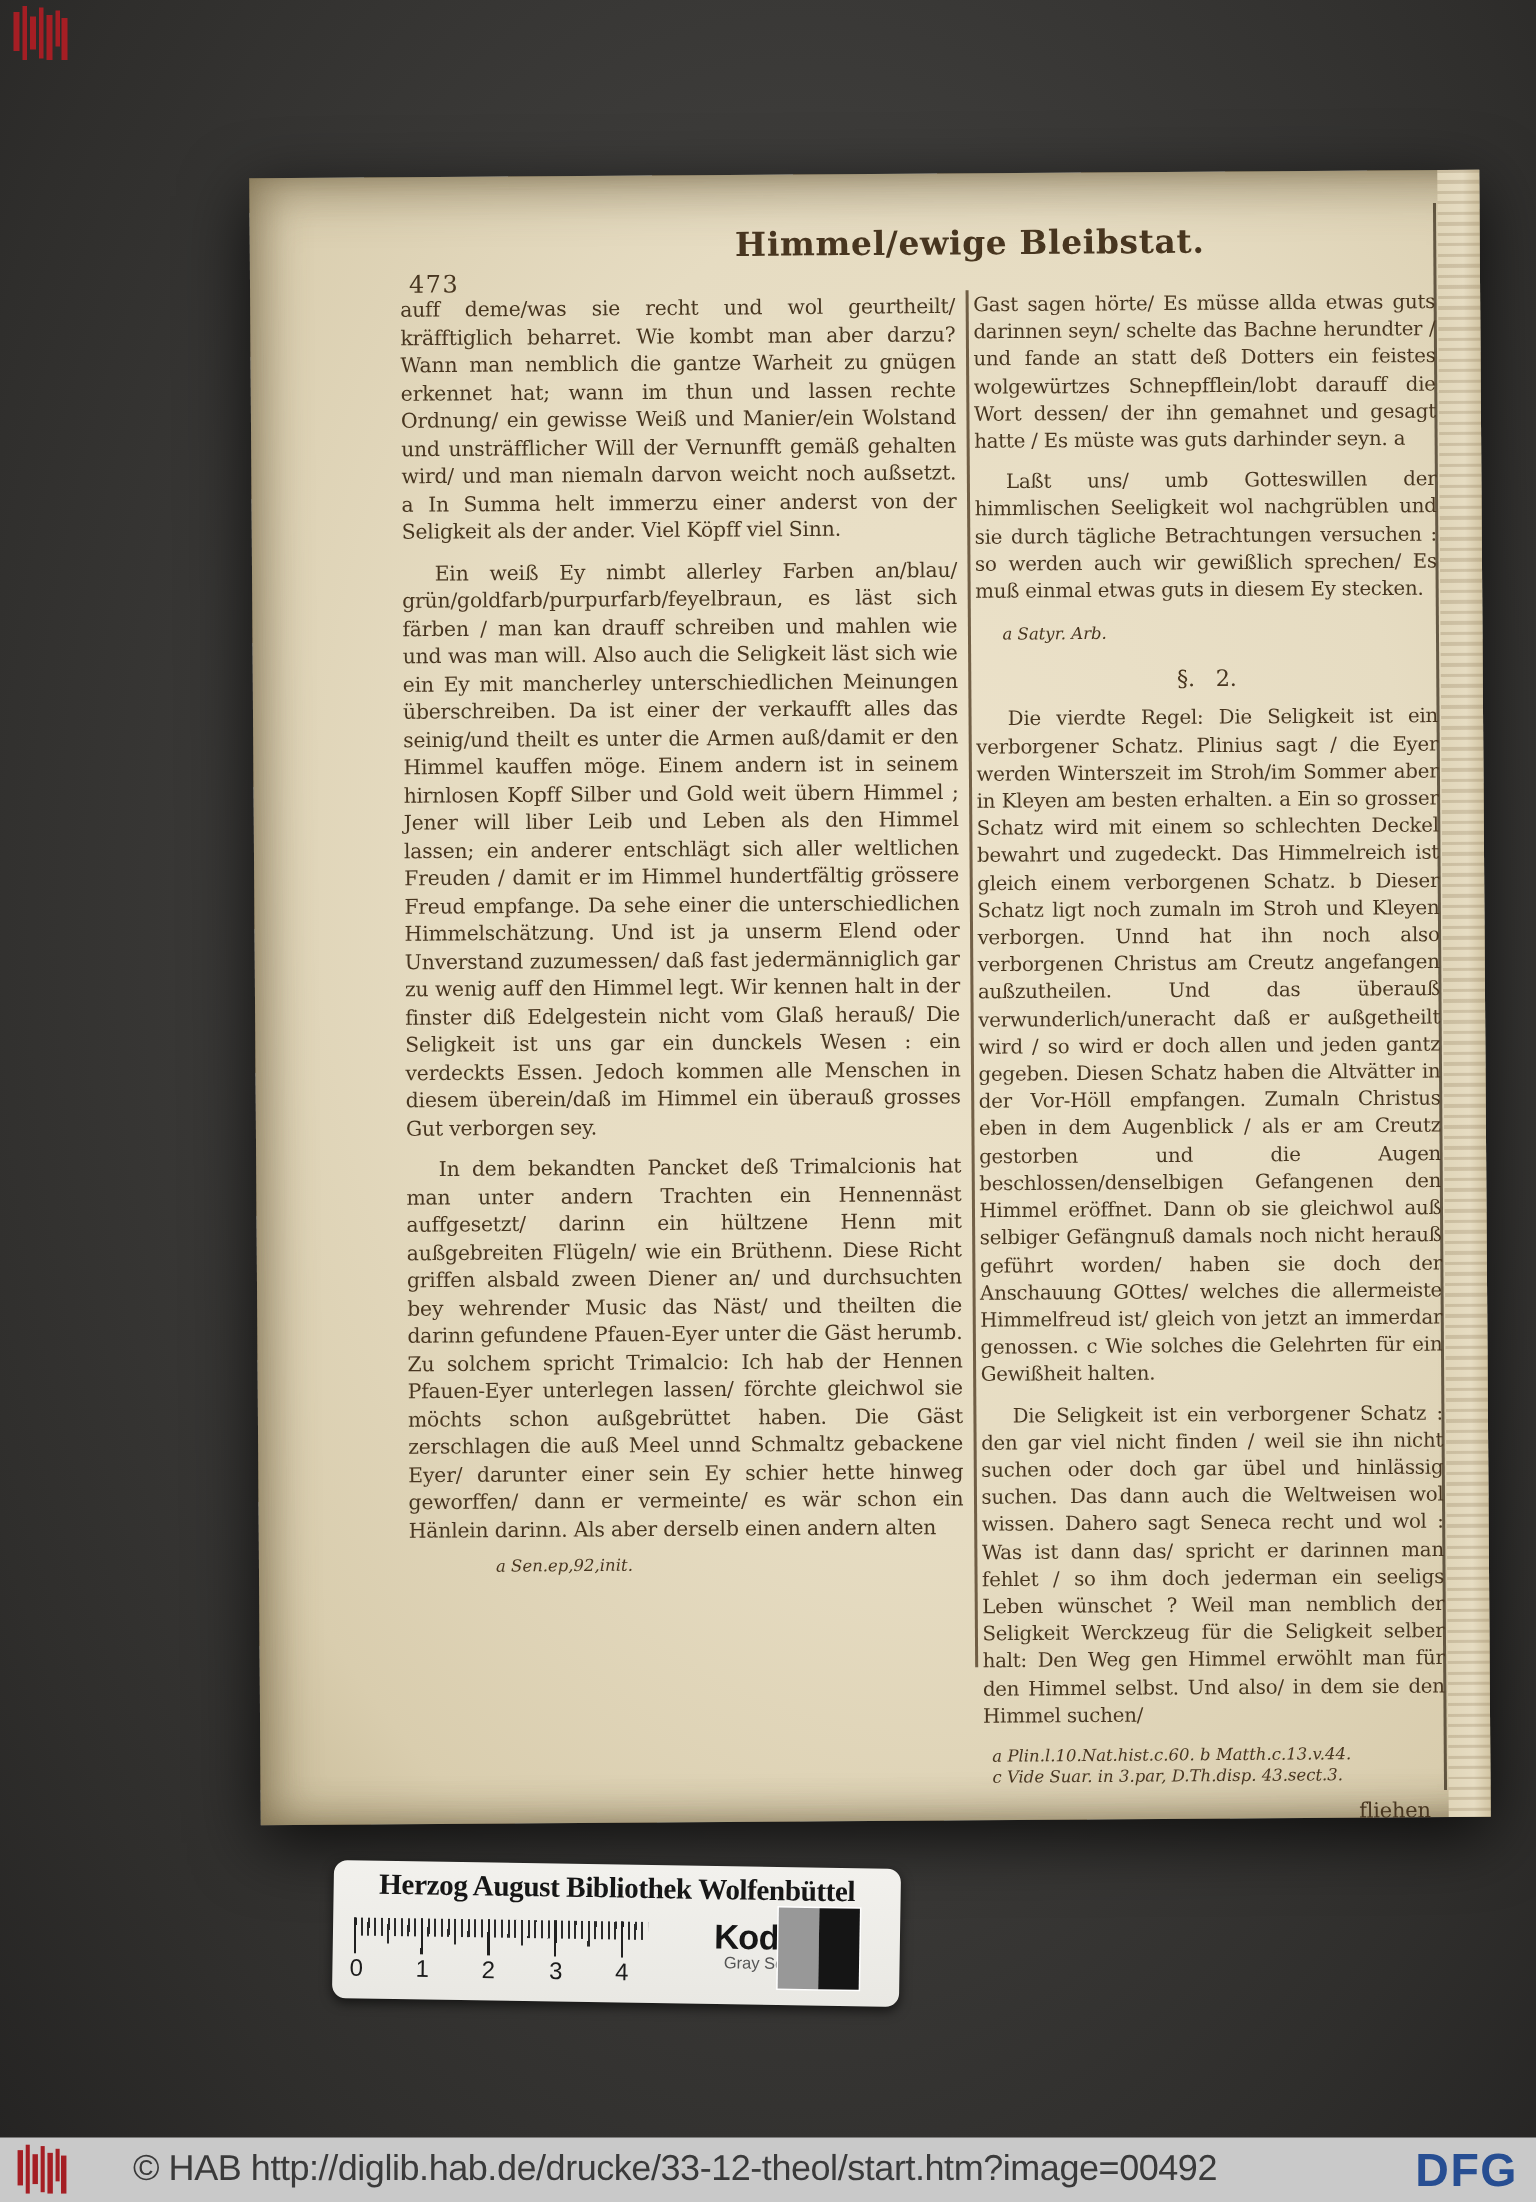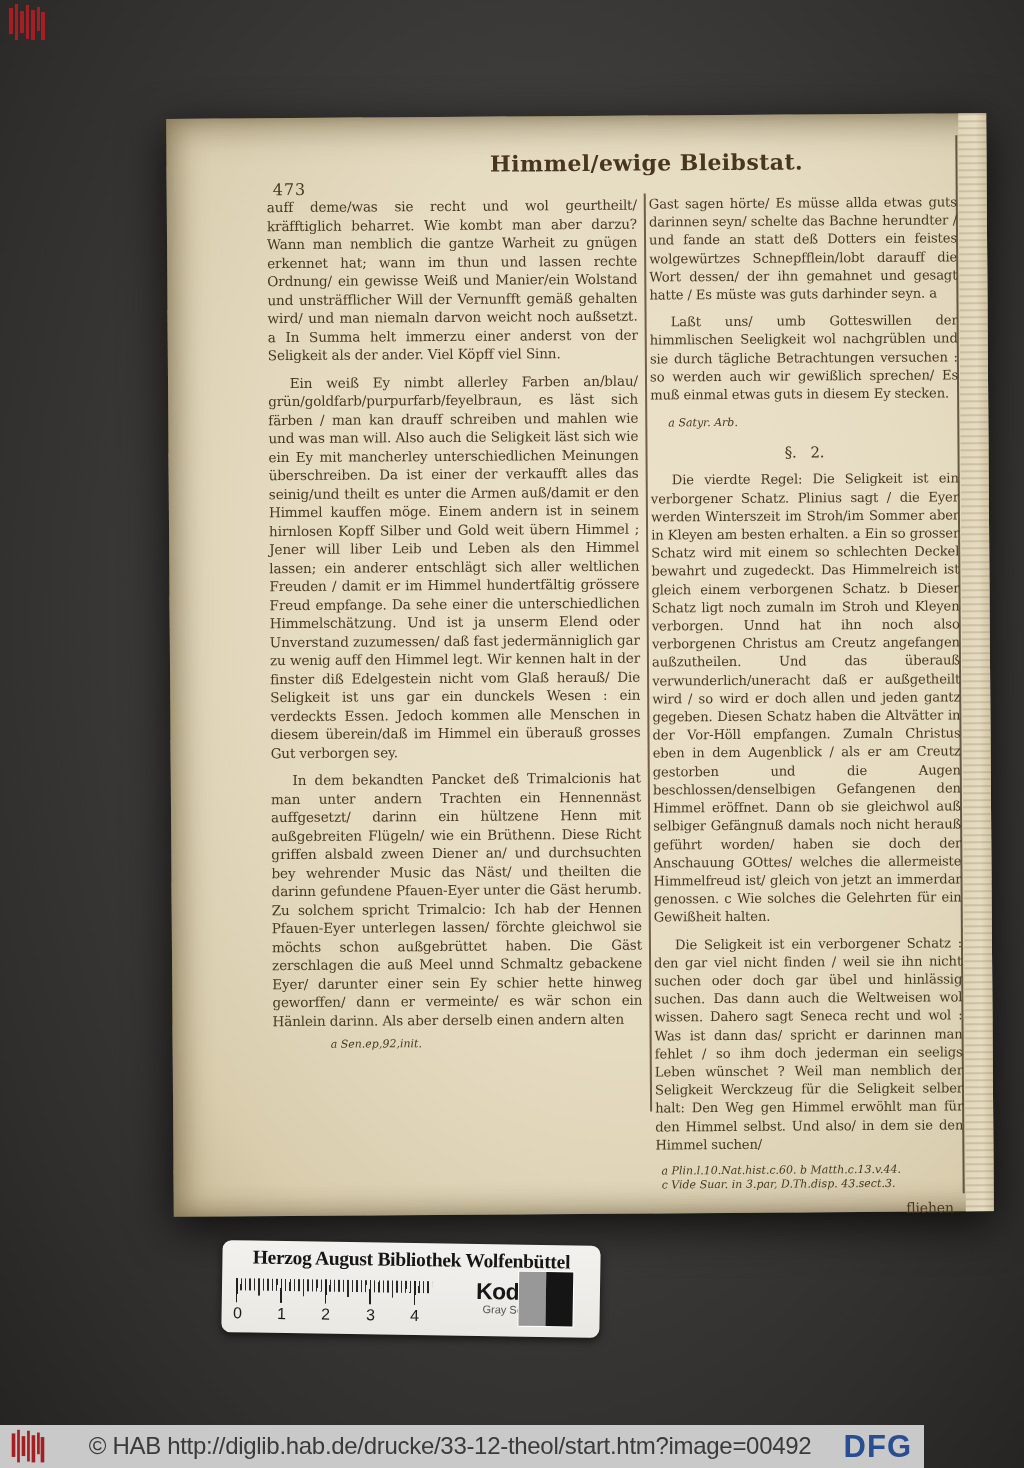--- a/index.html
+++ b/index.html
@@ -62,21 +62,21 @@
   .ruler-num{position:absolute;top:26px;width:16px;text-align:center;font-size:16px;color:#1c1c1c;}
   .kbrand{position:absolute;left:238px;top:36px;width:100px;text-align:center;}
   .kbrand-name{font-weight:bold;font-size:23px;letter-spacing:-.5px;line-height:23px;}
   .kbrand-sub{font-size:11px;color:#555;line-height:12px;}
   .patch{position:absolute;left:296px;top:26px;width:56px;height:56px;background:#fff;
     display:flex;padding:1px;box-sizing:border-box;}
   .patch-gray{width:50%;height:100%;background:#989898;}
   .patch-black{width:50%;height:100%;background:#151515;}
   
   .footer{
-    position:absolute;left:0;bottom:0;width:924px;height:43px;background:#c9c9c9;
+    position:absolute;left:0;bottom:0;width:1024px;height:43px;background:#c9c9c9;
     font-family:"Liberation Sans", sans-serif;
   }
   .copyright{position:absolute;left:0;top:7px;width:900px;text-align:center;
     font-size:24px;color:#3a3a3a;letter-spacing:-.3px;}
   .dfg{position:absolute;right:12px;top:4px;font-size:31px;font-weight:bold;
     color:#274e92;letter-spacing:1px;font-stretch:condensed;margin-left:21px;}
   .redmark{position:absolute;}
   .redmark-top{left:8px;top:2px;}
   .redmark-footer{left:9px;top:3px;}
 </style>

